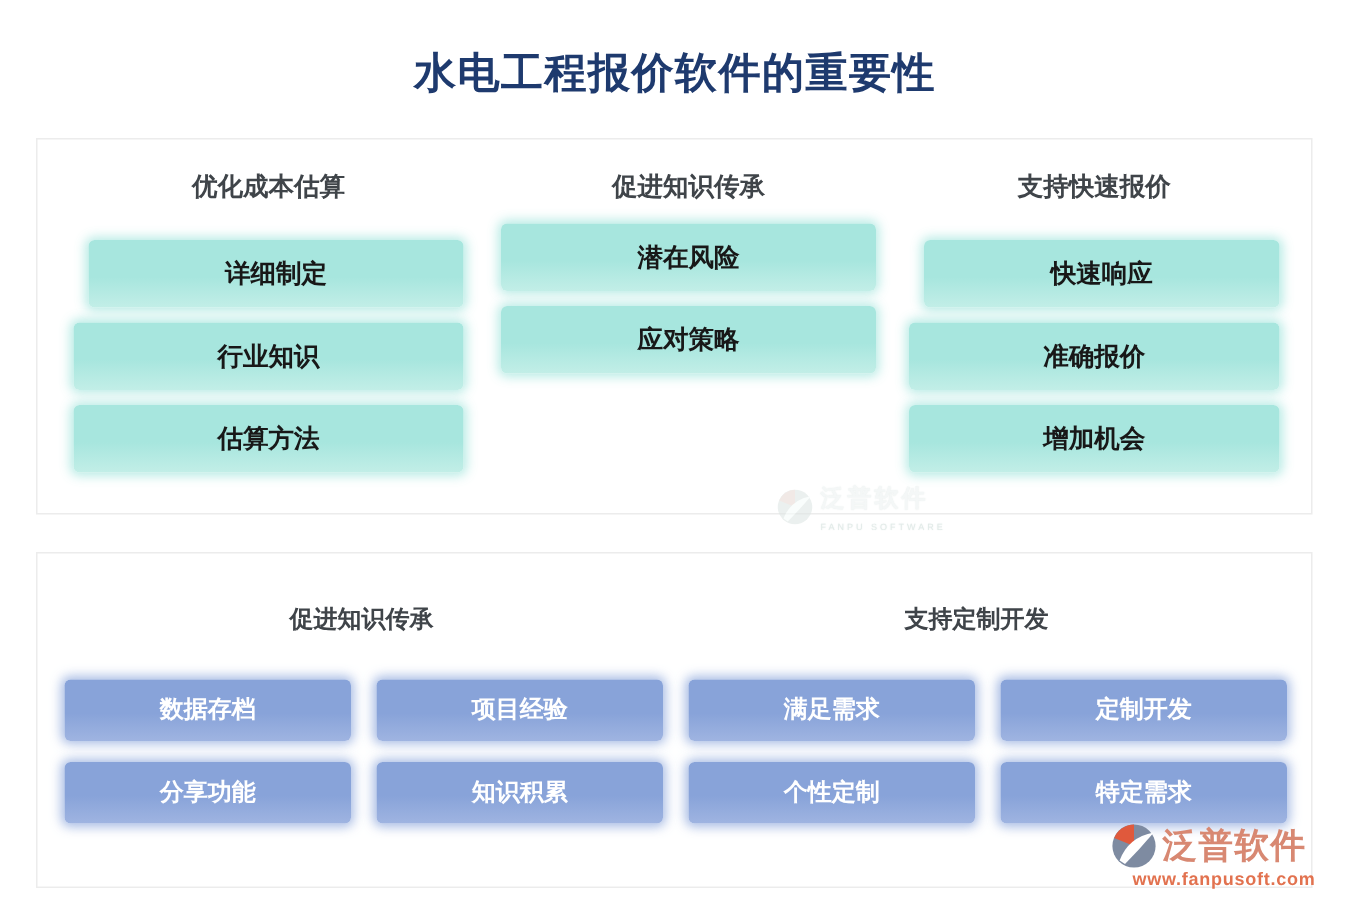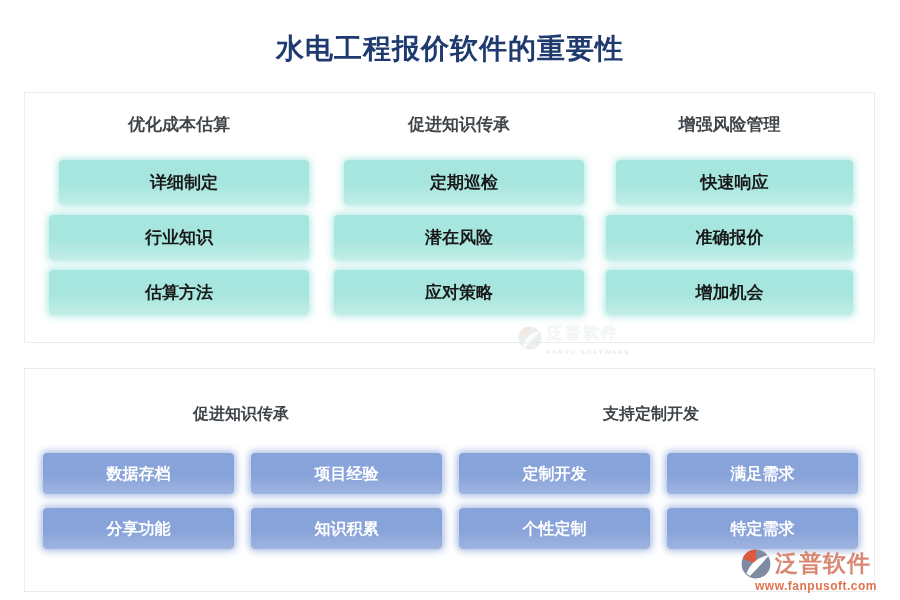--- a/index.html
+++ b/index.html
@@ -97,27 +97,26 @@
 
   <div class="col col-1">
     <div class="col-header">优化成本估算</div>
     <div class="btn btn-teal first">详细制定</div>
     <div class="btn btn-teal">行业知识</div>
     <div class="btn btn-teal">估算方法</div>
   </div>
 
   <div class="col col-2">
     <div class="col-header">促进知识传承</div>
-    <div class="btn btn-teal first">定期巡检</div>
     <div class="btn btn-teal">潜在风险</div>
     <div class="btn btn-teal">应对策略</div>
   </div>
 
   <div class="col col-3">
-    <div class="col-header">增强风险管理</div>
+    <div class="col-header">支持快速报价</div>
     <div class="btn btn-teal first">快速响应</div>
     <div class="btn btn-teal">准确报价</div>
     <div class="btn btn-teal">增加机会</div>
   </div>
 
   <div class="watermark-center">
     <svg class="wm-logo" viewBox="0 0 100 100">
       <circle cx="50" cy="50" r="48" fill="#dfe7e5"></circle>
       <path d="M50 2 A48 48 0 0 0 6 32 L 50 50 Z" fill="#e8dcd6"></path>
       <path d="M18 82 Q 38 30 94 20 Q 62 58 30 90 Z" fill="#f6fdfb"></path>
@@ -129,22 +128,22 @@
   </div>
 </section>
 
 <section class="panel panel-bottom">
   <div class="group-header group-header-1">促进知识传承</div>
   <div class="group-header group-header-2">支持定制开发</div>
 
   <div class="bottom-grid">
     <div class="btn btn-blue">数据存档</div>
     <div class="btn btn-blue">项目经验</div>
+    <div class="btn btn-blue">满足需求</div>
     <div class="btn btn-blue">定制开发</div>
-    <div class="btn btn-blue">满足需求</div>
     <div class="btn btn-blue">分享功能</div>
     <div class="btn btn-blue">知识积累</div>
     <div class="btn btn-blue">个性定制</div>
     <div class="btn btn-blue">特定需求</div>
   </div>
 </section>
 
 <div class="footer-brand">
   <div class="fb-row">
     <svg class="fb-logo" viewBox="0 0 100 100">

